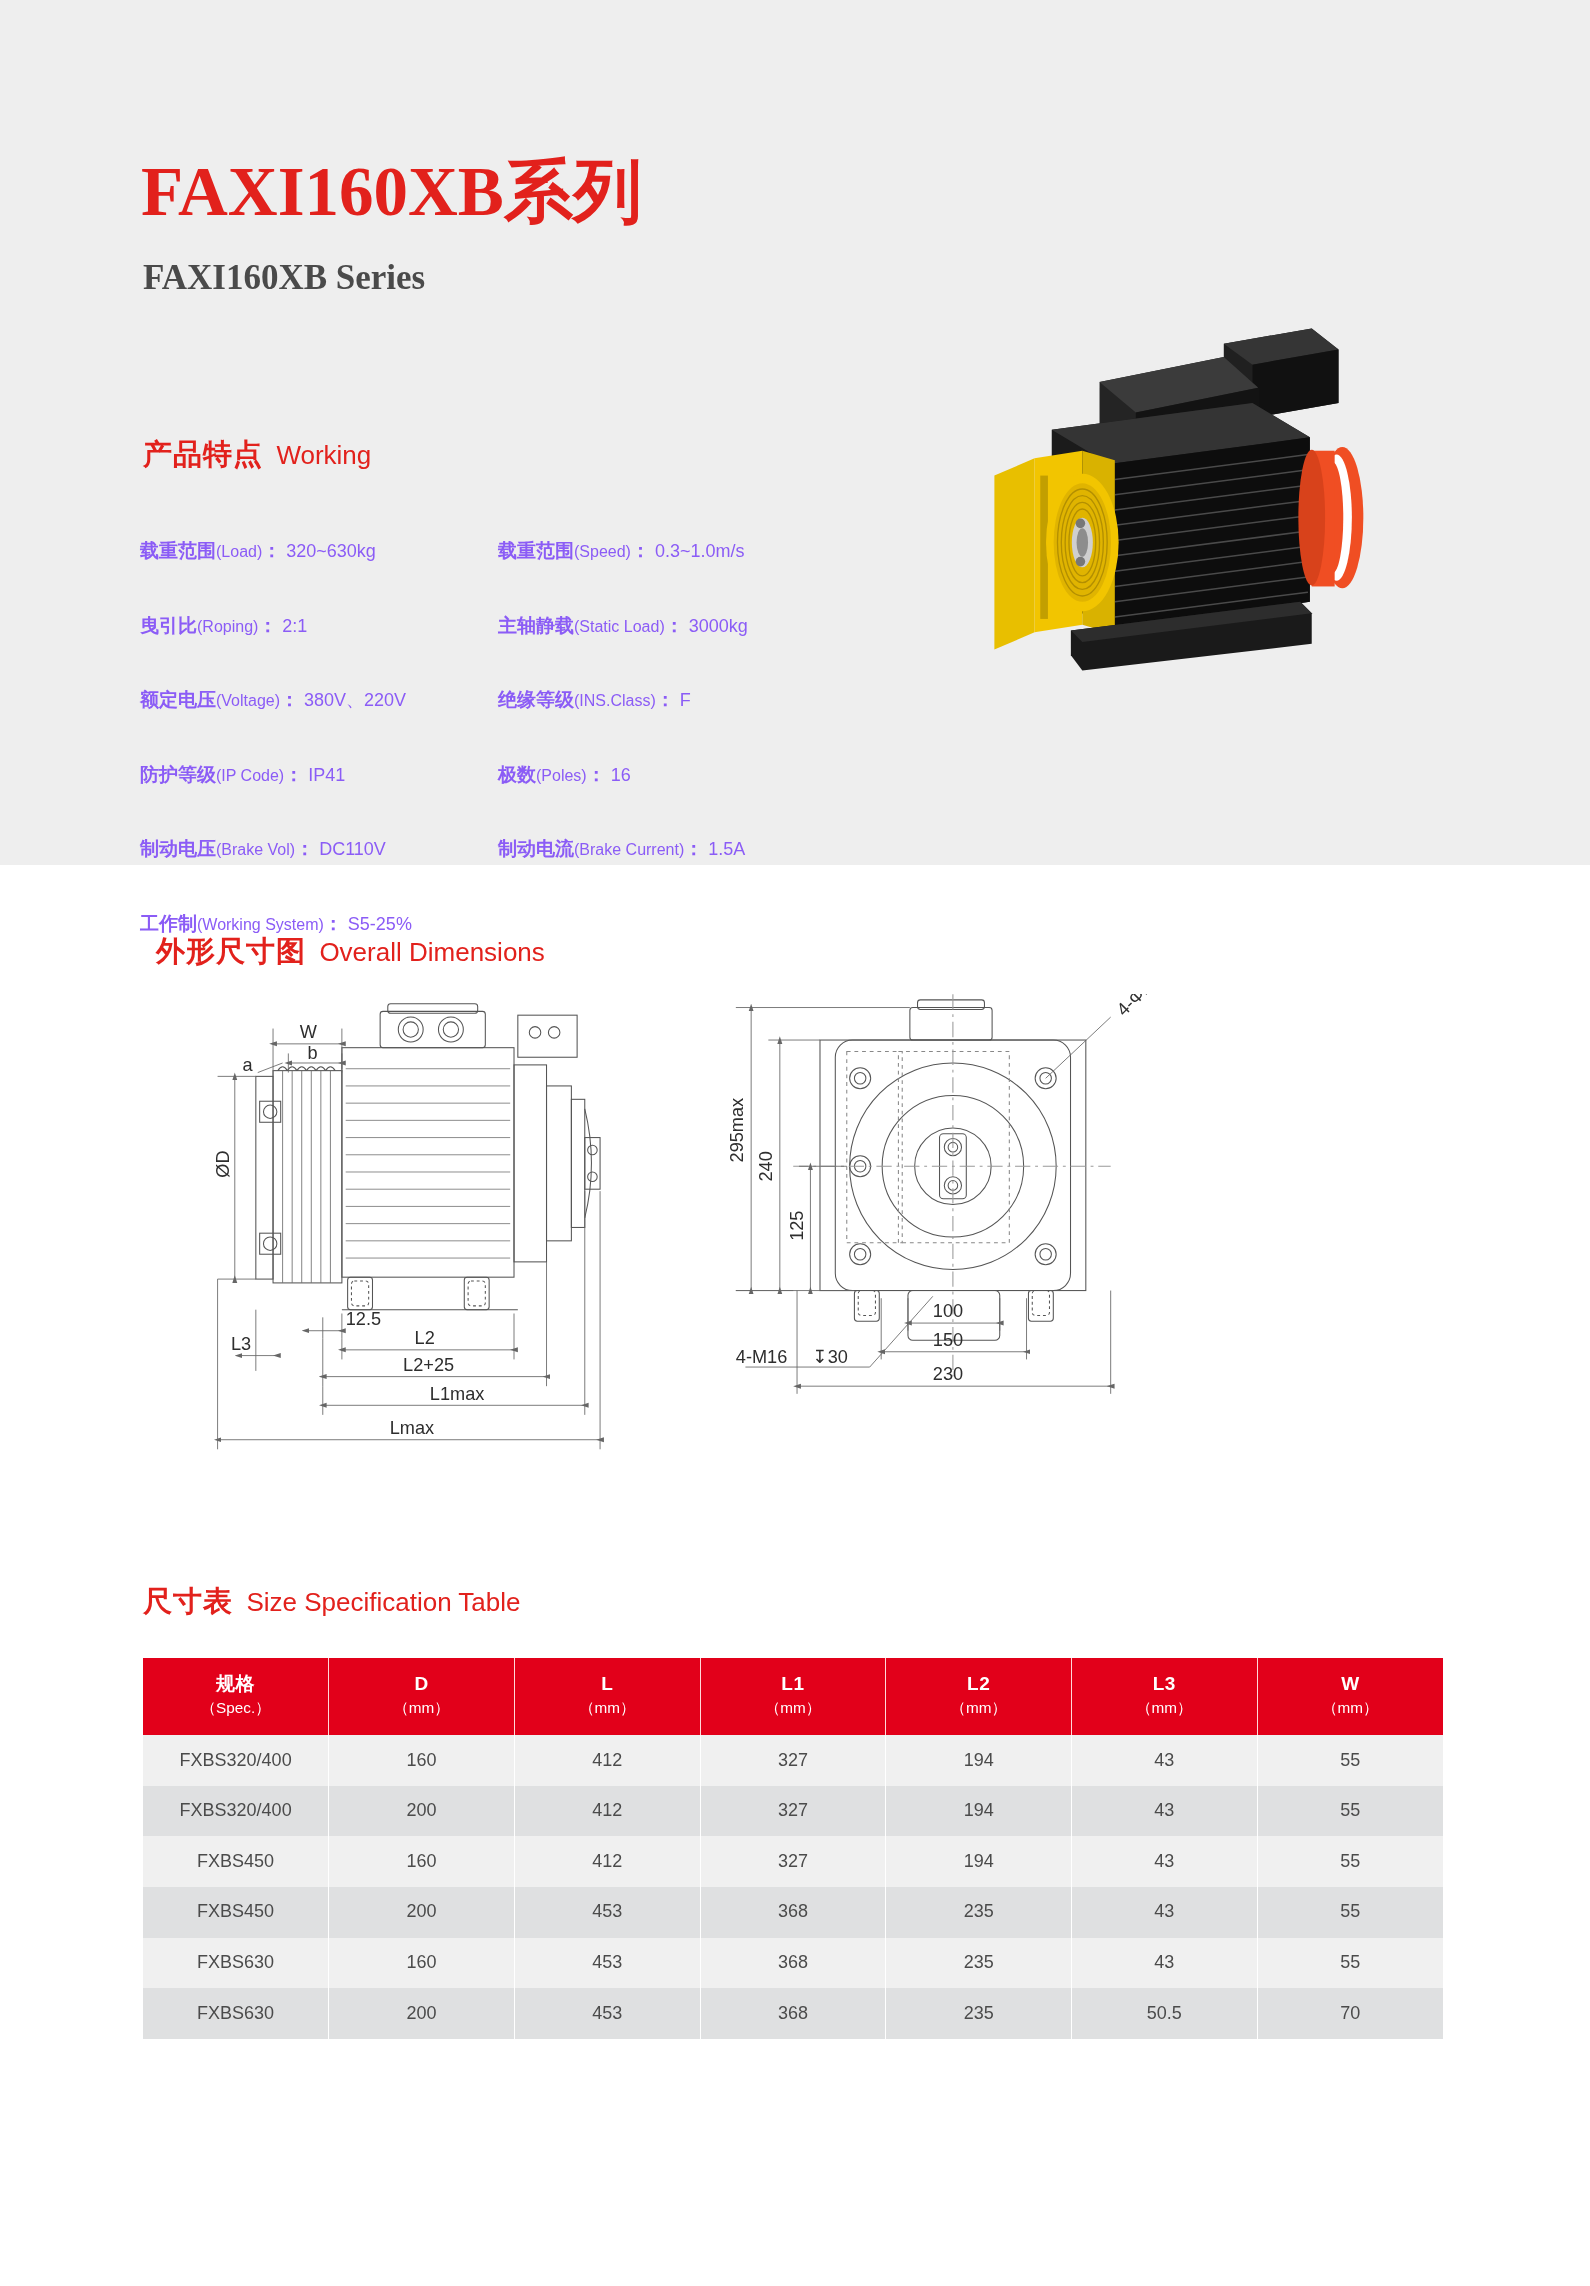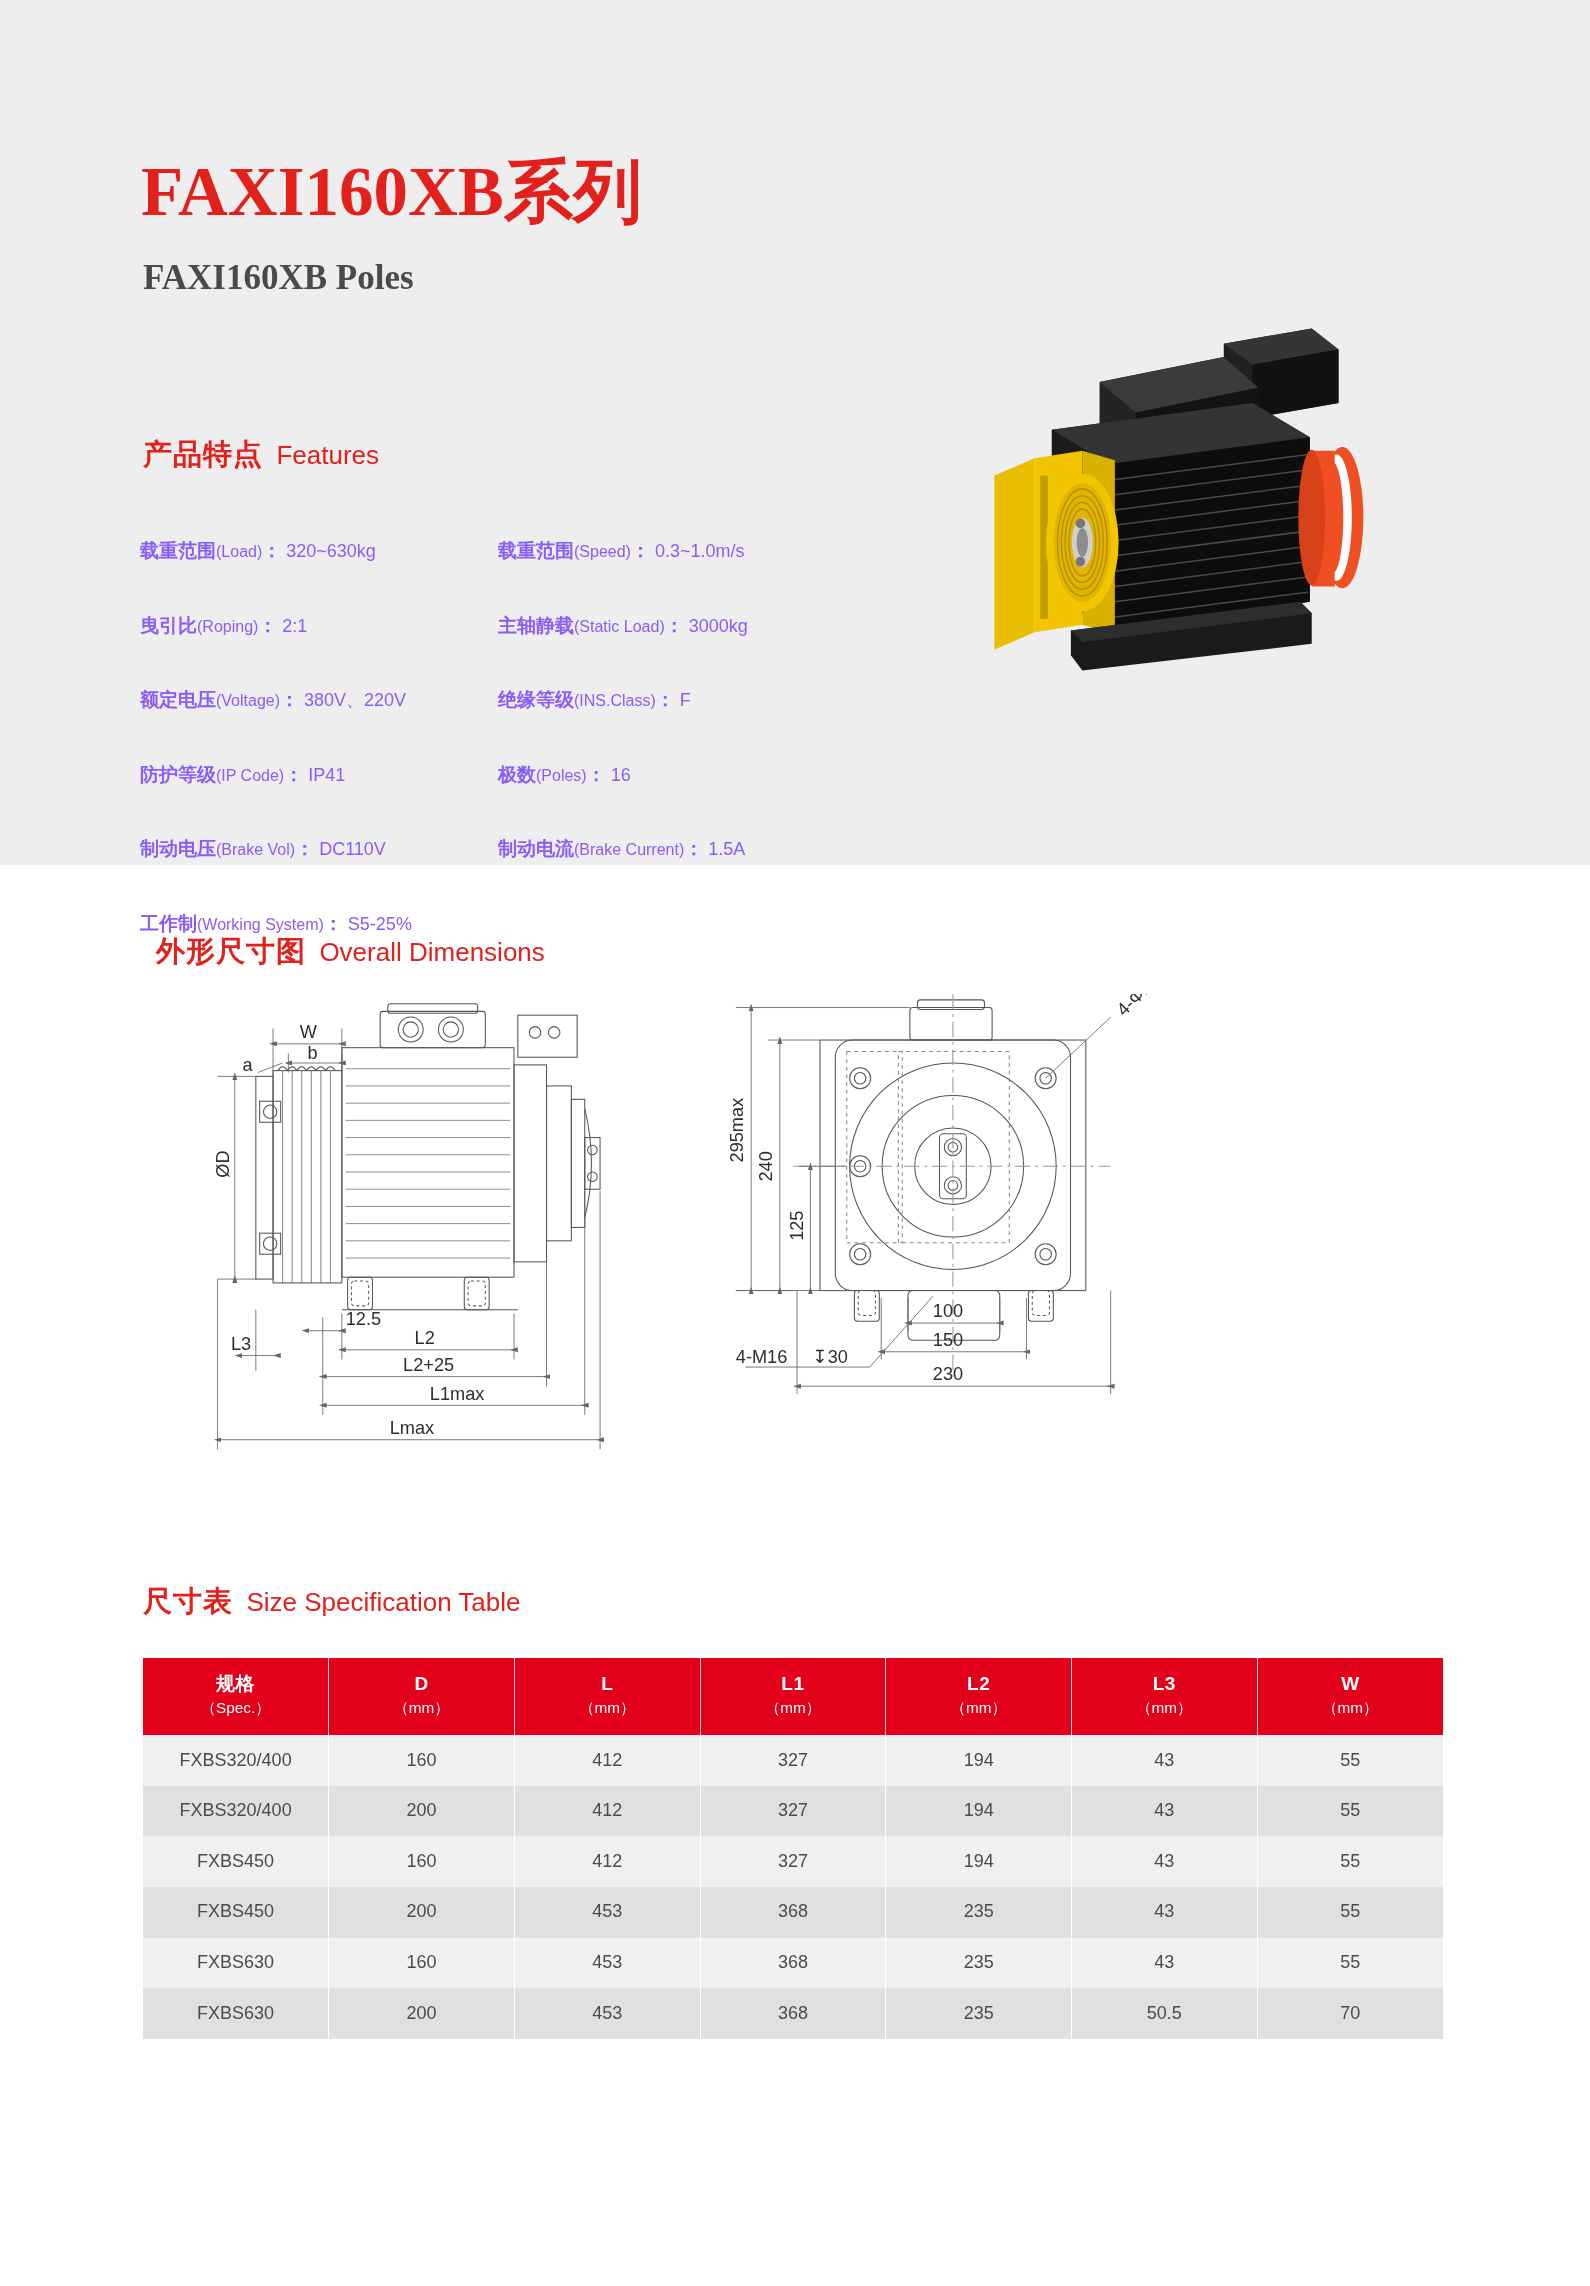--- a/index.html
+++ b/index.html
@@ -94,24 +94,24 @@
 
   svg{display:block;}
   .dim{font-family:"Liberation Sans",sans-serif;fill:#2e2e2e;}
 </style>
 </head>
 <body>
 
 <div class="hero"></div>
 
 <div class="title-cn">FAXI160XB系列</div>
-<div class="title-en">FAXI160XB Poles</div>
+<div class="title-en">FAXI160XB Series</div>
 
 <div class="sec-head" id="features-head">
-  <span class="cn">产品特点</span><span class="en">Features</span>
+  <span class="cn">产品特点</span><span class="en">Working</span>
 </div>
 
 <div class="spec-grid" id="spec-grid">
     <div class="spec-row">
       <div class="spec-cell c1"><span class="lab">载重范围</span><span class="en">(Load)</span><span class="lab">：</span><span class="val"> 320~630kg</span></div>
       <div class="spec-cell"><span class="lab">载重范围</span><span class="en">(Speed)</span><span class="lab">：</span><span class="val"> 0.3~1.0m/s</span></div>
     </div>
     <div class="spec-row">
       <div class="spec-cell c1"><span class="lab">曳引比</span><span class="en">(Roping)</span><span class="lab">：</span><span class="val"> 2:1</span></div>
       <div class="spec-cell"><span class="lab">主轴静载</span><span class="en">(Static Load)</span><span class="lab">：</span><span class="val"> 3000kg</span></div>

